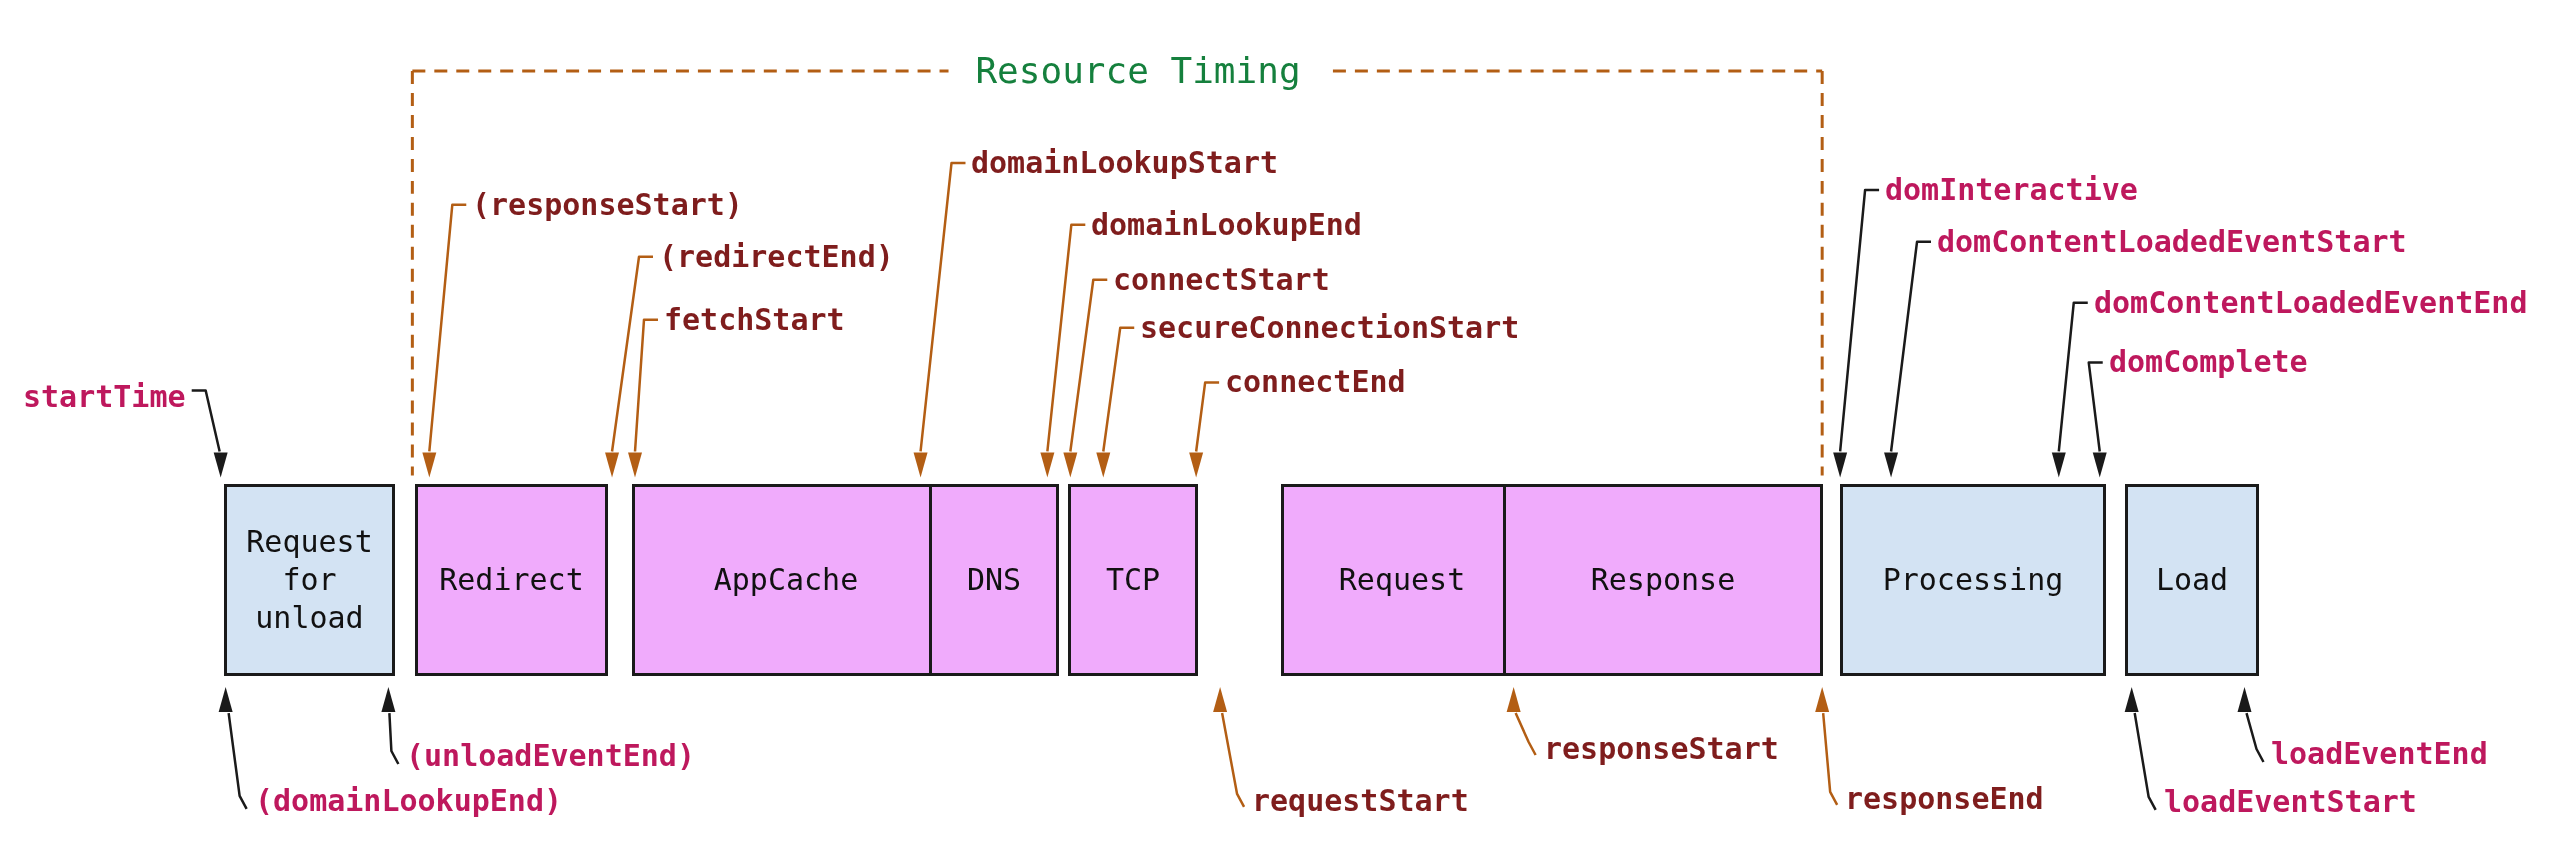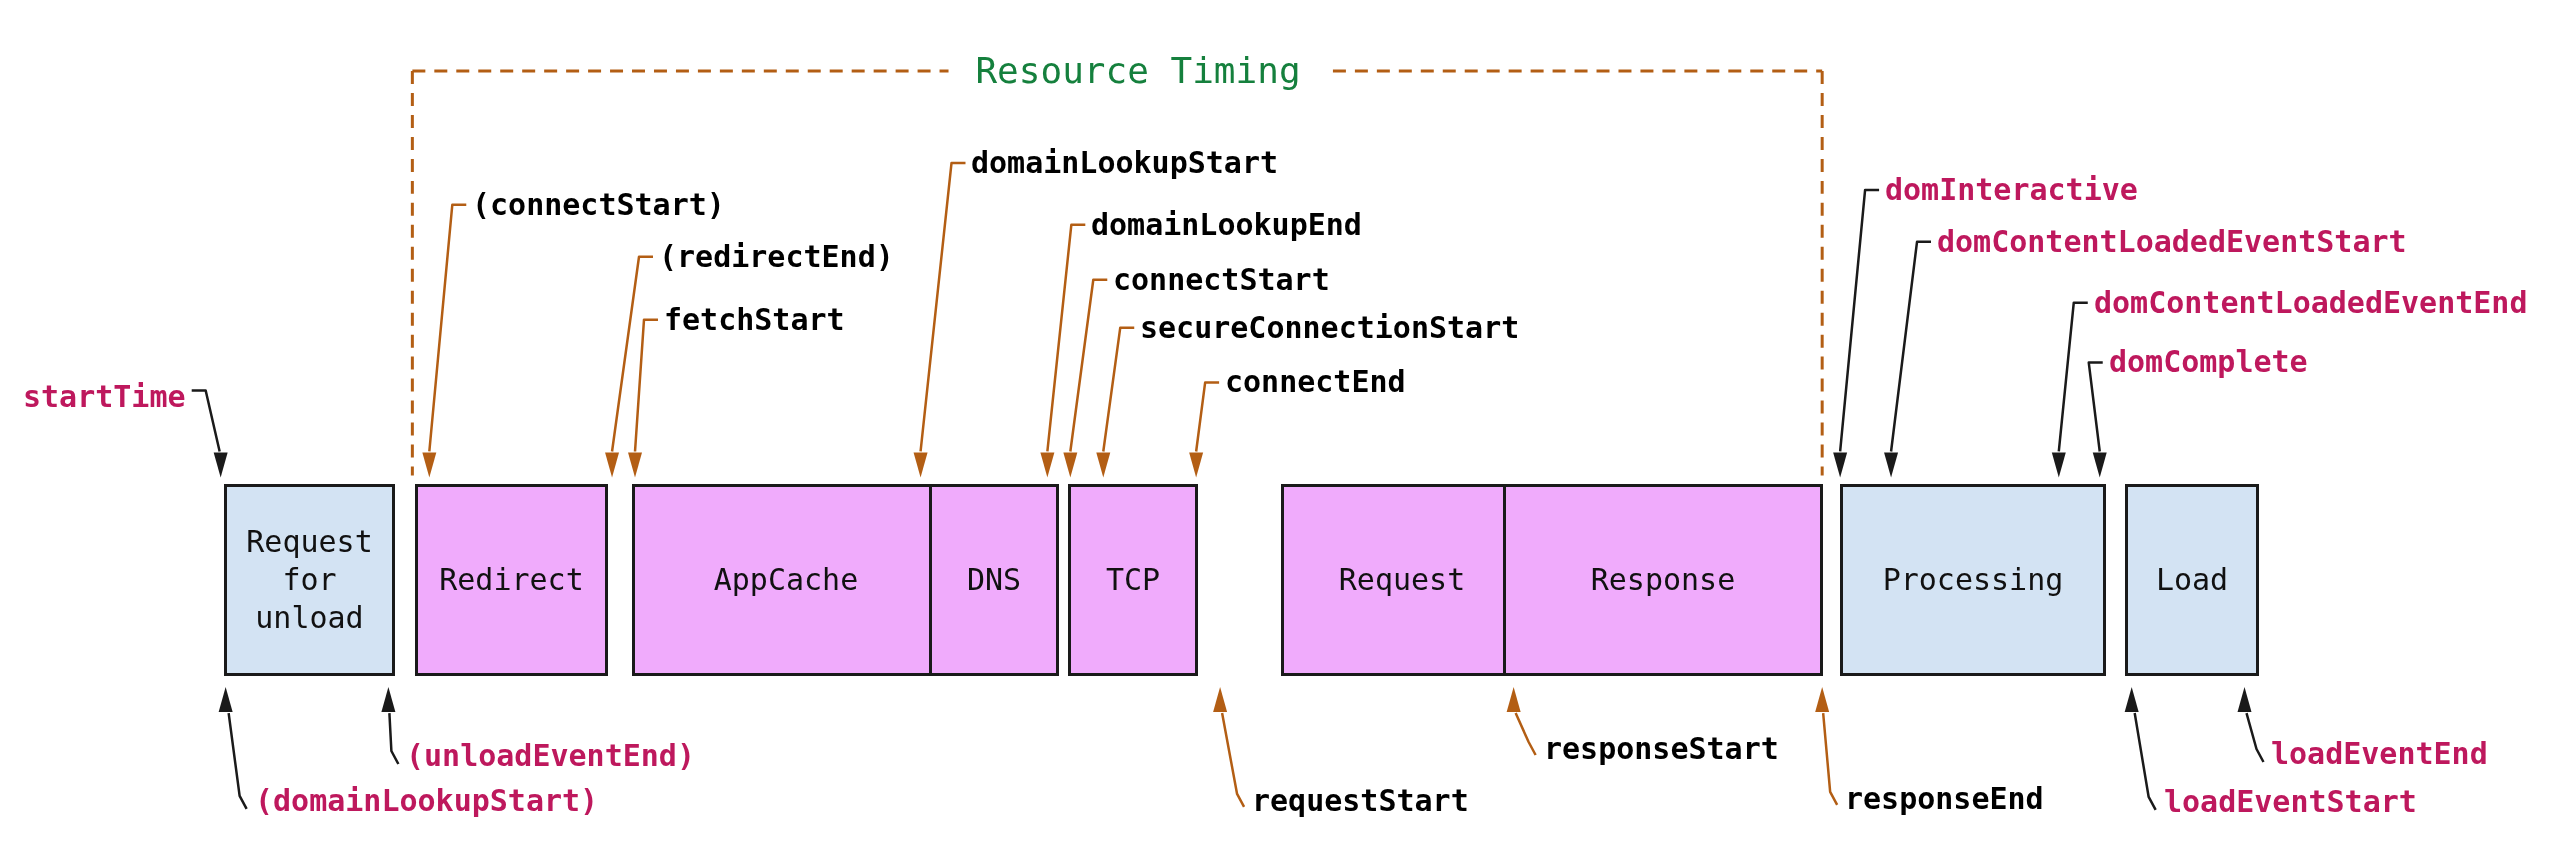--- a/index.html
+++ b/index.html
@@ -7,21 +7,21 @@
           font-family:"DejaVu Sans Mono",monospace;}
   #leader-svg{position:absolute;left:0;top:0;width:2576px;height:867px;}
 
   .box{position:absolute;top:484px;height:192px;box-sizing:border-box;
        border:3px solid #1a1a1a;display:flex;align-items:center;justify-content:center;
        text-align:center;font:400 30px/38px "DejaVu Sans Mono",monospace;color:#111111;}
   .fill-yellow{background:#f0abfc;}
   .fill-blue{background:#D3E3F3;}
 
   .ann{position:absolute;white-space:nowrap;font:700 30px/38px "DejaVu Sans Mono",monospace;}
-  .ann.o{color:#000000;}
+  .ann.o{color:#7f1d1d;}
   .ann.k{color:#be185d;}
 
   .title{position:absolute;left:1138px;top:48px;transform:translateX(-50%);
          font:400 36px/46px "DejaVu Sans Mono",monospace;color:#15803d;white-space:nowrap;}
 
   .lead{fill:none;stroke-width:2.5px;stroke-linejoin:round;}
   .lead.o{stroke:#B35E14;}
   .lead.k{stroke:#1A1A1A;}
   .ah.o{fill:#B35E14;stroke:none;}
   .ah.k{fill:#1A1A1A;stroke:none;}
@@ -107,34 +107,34 @@
       <span>Response</span>
     </div>
   <div class="box fill-blue" style="left:1840px;width:266px;">
       <span>Processing</span>
     </div>
   <div class="box fill-blue" style="left:2125px;width:134px;">
       <span>Load</span>
     </div>
 
   <div class="ann k" style="left:23px;top:378px;">startTime</div>
-  <div class="ann o" style="left:472px;top:186px;">(connectStart)</div>
+  <div class="ann o" style="left:472px;top:186px;">(responseStart)</div>
   <div class="ann o" style="left:659px;top:238px;">(redirectEnd)</div>
   <div class="ann o" style="left:664px;top:301px;">fetchStart</div>
   <div class="ann o" style="left:971px;top:144px;">domainLookupStart</div>
   <div class="ann o" style="left:1091px;top:206px;">domainLookupEnd</div>
   <div class="ann o" style="left:1113px;top:261px;">connectStart</div>
   <div class="ann o" style="left:1140px;top:309px;">secureConnectionStart</div>
   <div class="ann o" style="left:1225px;top:363px;">connectEnd</div>
   <div class="ann k" style="left:1885px;top:171px;">domInteractive</div>
   <div class="ann k" style="left:1937px;top:223px;">domContentLoadedEventStart</div>
   <div class="ann k" style="left:2094px;top:284px;">domContentLoadedEventEnd</div>
   <div class="ann k" style="left:2109px;top:343px;">domComplete</div>
 
-  <div class="ann k" style="left:255px;top:782px;">(domainLookupStart)</div>
+  <div class="ann k" style="left:255px;top:782px;">(domainLookupEnd)</div>
   <div class="ann k" style="left:406px;top:737px;">(unloadEventEnd)</div>
   <div class="ann o" style="left:1252px;top:782px;">requestStart</div>
   <div class="ann o" style="left:1544px;top:730px;">responseStart</div>
   <div class="ann o" style="left:1845px;top:780px;">responseEnd</div>
   <div class="ann k" style="left:2164px;top:783px;">loadEventStart</div>
   <div class="ann k" style="left:2271px;top:735px;">loadEventEnd</div>
 
 </div>
 
 

